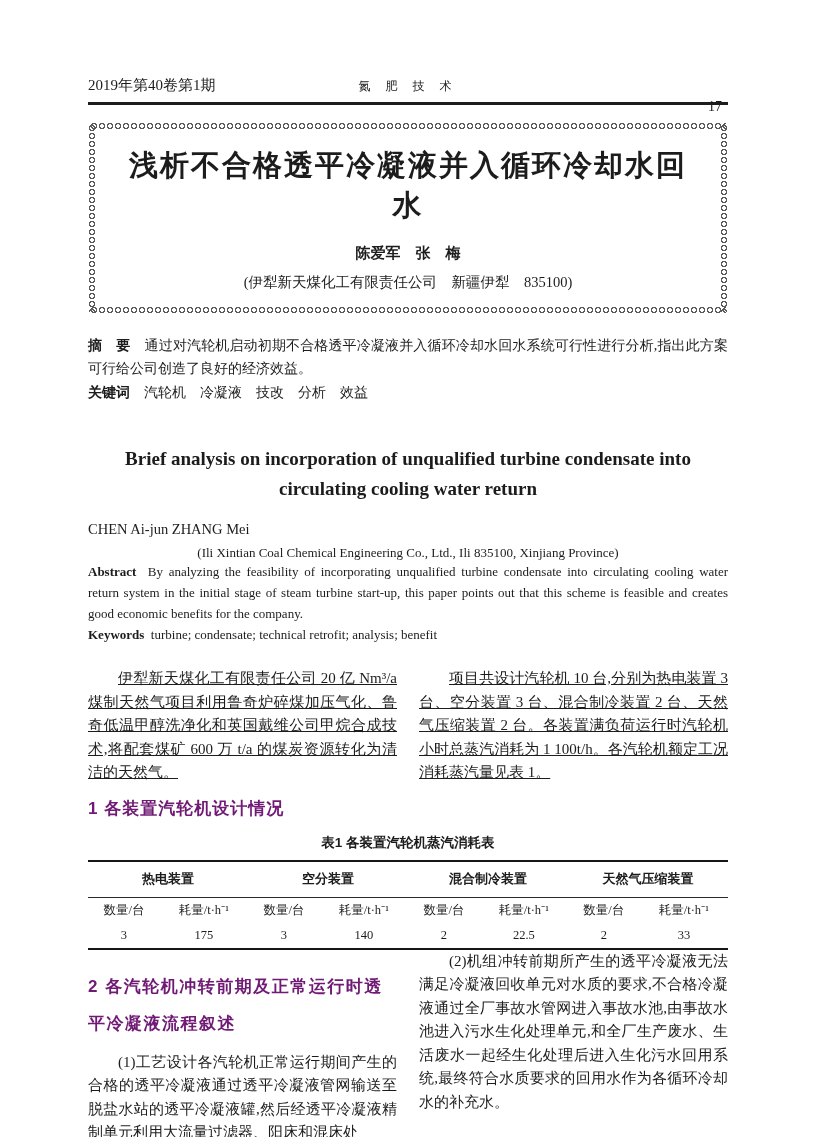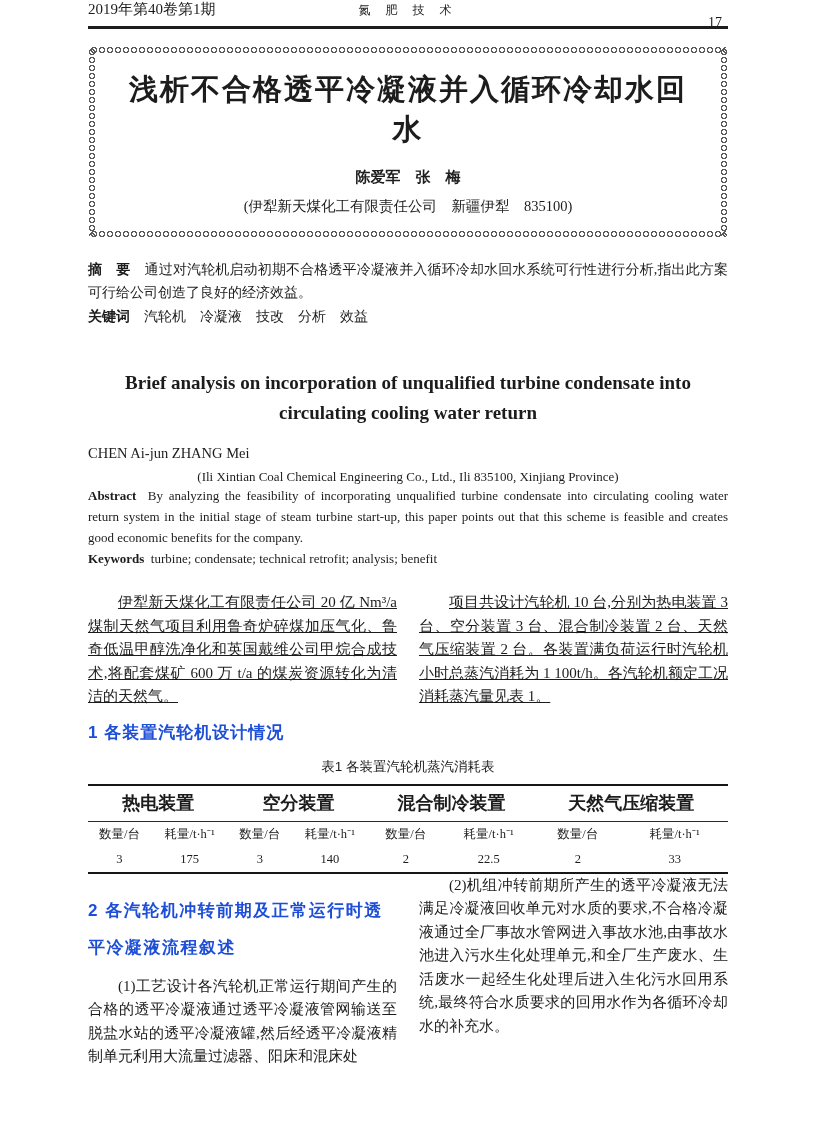--- a/index.html
+++ b/index.html
@@ -6,26 +6,26 @@
   html,body { background:#e9e9e9; }
   .page {
     position:relative; width:816px; height:1137px; margin:0 auto;
     background:#ffffff; color:#1c1c1c; overflow:hidden;
     font-family:"Liberation Serif","DejaVu Serif",serif;
   }
   .content { width:640px; margin:0 88px; }
 
   
   .jheader {
-    display:flex; align-items:flex-end;
+    margin-top:76px; display:flex; align-items:flex-end;
     border-bottom:3px solid #1d1d1d; padding-bottom:7px;
   }
   .jheader .issue { font-size:15px; width:220px; }
   .jheader .jname { font-size:12px; letter-spacing:6px; flex:1; text-align:center; }
-  .jheader .pageno { font-size:14px; width:220px; text-align:right; position:relative; top:12px; padding-right:6px; }
+  .jheader .pageno { font-size:14px; width:220px; text-align:right; position:relative; top:20px; padding-right:6px; }
 
   
   .deco-box { position:relative; margin-top:17px; padding:20px 30px 22px; }
   .ring { position:absolute; }
   .ring-h {
     left:2px; right:2px; height:8px; background-repeat:repeat-x; background-size:8px 8px;
     background-image:radial-gradient(circle at 4px 4px, rgba(0,0,0,0) 2.1px, #5a5a5a 2.1px, #5a5a5a 3.3px, rgba(0,0,0,0) 3.5px);
   }
   .ring-v {
     top:2px; bottom:2px; width:8px; background-repeat:repeat-y; background-size:8px 8px;
@@ -65,40 +65,40 @@
   .cols { display:flex; gap:22px; }
   .cols.first { margin-top:22px;text-decoration:underline; }
   .col { width:309px; }
   .body-p {
     font-size:15px; line-height:23.5px; text-align:justify; text-indent:2em;
   }
   .body-p.noindent { text-indent:0; }
 
   .sec-heading {
     font-family:"Liberation Sans","DejaVu Sans",sans-serif;
-    font-weight:bold; font-size:17px; color:#1d4ed8; letter-spacing:1px;
+    font-weight:bold; font-size:17px; color:#701a75; letter-spacing:1px;
   }
   .sec1 { margin-top:12px; }
   .sec2 { margin-top:18px; line-height:37px; letter-spacing:1.5px; }
   .sec2 + .body-p { margin-top:9px; }
 
   
   .tbl-caption {
-    text-align:center; font-size:13.5px; font-weight:normal; margin:14px 0 8px;
+    text-align:center; font-size:13.5px; font-weight:bold; margin:14px 0 8px;
     font-family:"Liberation Sans","DejaVu Sans",sans-serif;
   }
   table.consume {
     width:100%; border-collapse:collapse; text-align:center;
     border-top:2.5px solid #161616; border-bottom:2.5px solid #161616;
     font-size:12.5px;
   }
   table.consume th, table.consume td { font-weight:normal; padding:0;font-family:Liberation Serif, serif; }
   table.consume .grp-row th {
     font-weight:bold; height:37px; border-bottom:1.5px solid #2a2a2a;
-    font-family:"Liberation Sans","DejaVu Sans",sans-serif; font-size:18px;
+    font-family:"Liberation Sans","DejaVu Sans",sans-serif; font-size:13px;
   }
   table.consume .sub-row th { height:25px; }
   table.consume .val-row td { height:26px; }
 </style>
 </head>
 <body>
 
 <div class="page">
   <div class="content">
 

